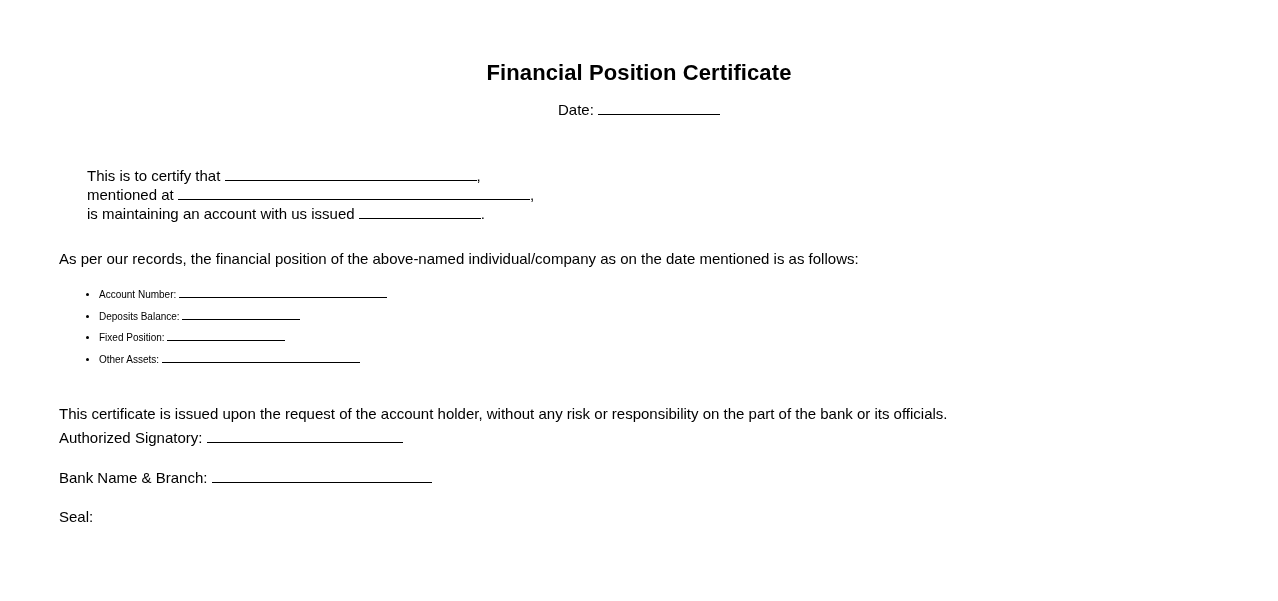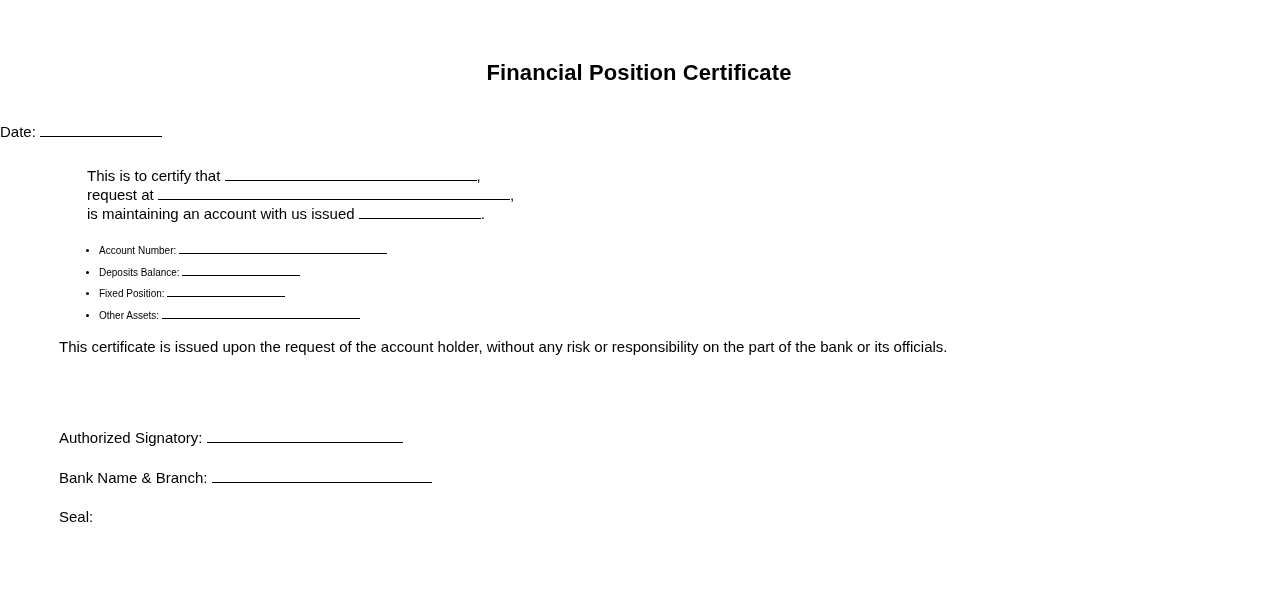--- a/index.html
+++ b/index.html
@@ -28,24 +28,24 @@
     font-weight: bold;
     margin: 0;
     position: absolute;
     left: 0;
     right: 0;
     top: 60px;
     letter-spacing: 0.1px;
   }
   .date-line {
     position: absolute;
-    top: 122px;
+    top: 100px;
     left: 0;
     right: 0;
-    text-align: left;
+    text-align: center;
     font-size: 15px;
   }
   .blank {
     display: inline-block;
     border-bottom: 1px solid #000;
     height: 14px;
     vertical-align: baseline;
   }
   .b-date { width: 122px; }
   .b-name { width: 252px; }
@@ -80,21 +80,21 @@
     margin: 16px 0 0 0;
     padding-left: 40px;
     list-style: disc;
   }
   ul.fields li {
     line-height: 19.5px;
     font-size: 10px;
     white-space: nowrap;
   }
   .para2 {
-    margin-top: 13px;
+    margin-top: 36px;
     font-size: 15px;
   }
   .sign-block {
     position: absolute;
     left: 59px;
     top: 428px;
     font-size: 15px;
   }
   .sign-row {
     margin-bottom: 22px;
@@ -115,29 +115,30 @@
   </div>
 
   <div class="body-block">
 
     <div class="cert-lines">
       <div>
         <span>This is to certify that</span>
         <span class="blank b-name"></span><span>,</span>
       </div>
       <div>
-        <span>request at</span>
+        <span>mentioned at</span>
         <span class="blank b-address"></span><span>,</span>
       </div>
       <div>
         <span>is maintaining an account with us issued</span>
         <span class="blank b-since"></span><span>.</span>
       </div>
     </div>
 
+    <div class="para">As per our records, the financial position of the above-named individual/company as on the date mentioned is as follows:</div>
 
     <ul class="fields">
       <li>
         <span>Account Number:</span>
         <span class="blank b-account"></span>
       </li>
       <li>
         <span>Deposits Balance:</span>
         <span class="blank b-balance"></span>
       </li>

